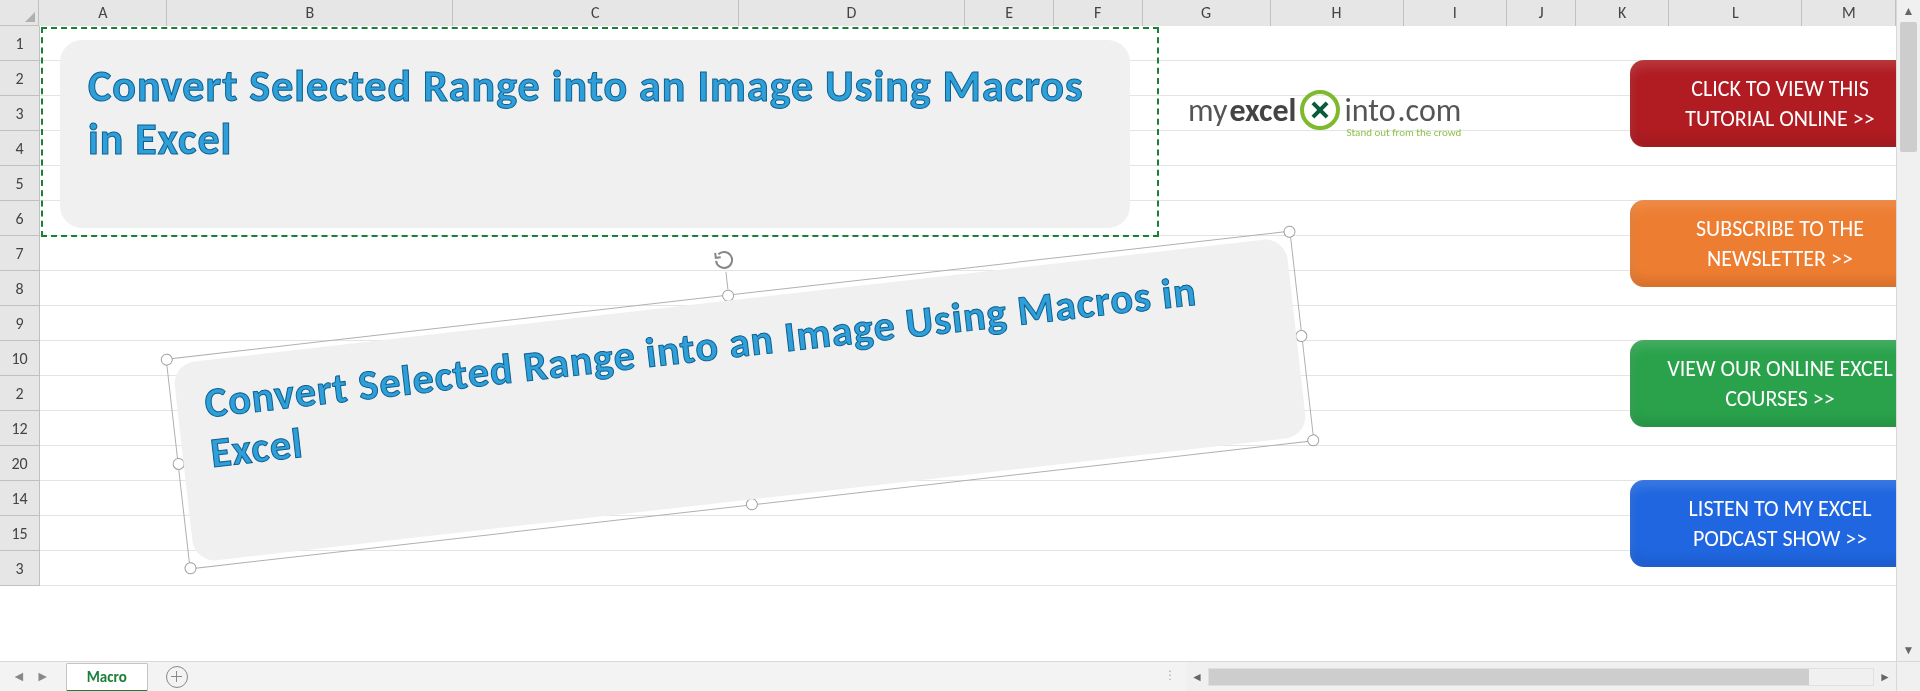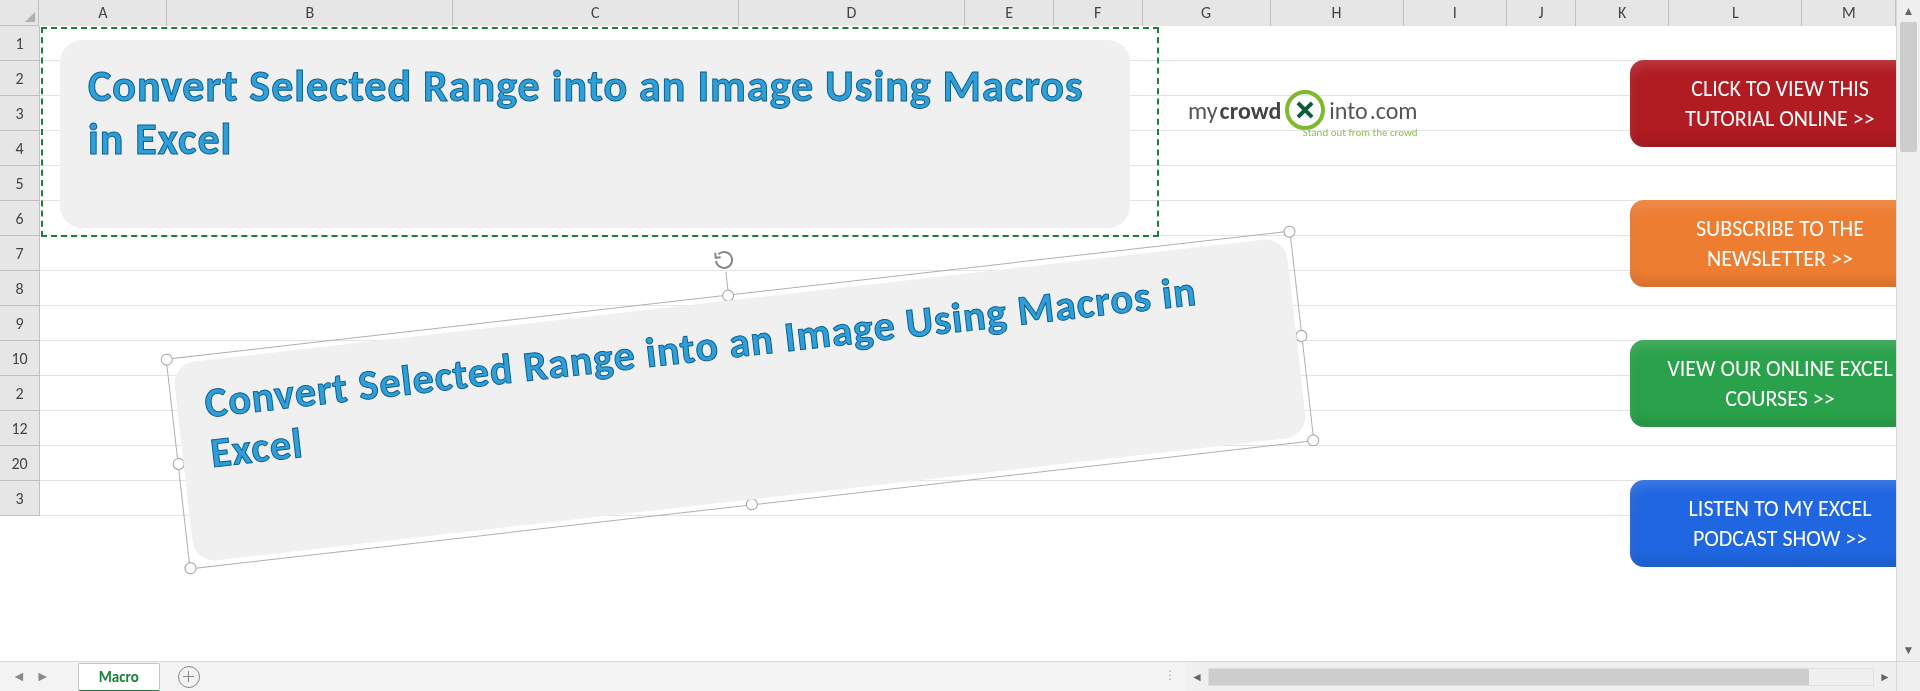--- a/index.html
+++ b/index.html
@@ -155,21 +155,21 @@
   height: 18px;
   background: #b0b0b0;
 }
 .logo-area {
   position: absolute;
   z-index: 8;
   display: flex;
   align-items: center;
   gap: 2px;
 }
-.logo-text { font-size: 24px; color: #555; font-weight: 400; }
+.logo-text { font-size: 32px; color: #555; font-weight: 400; }
 .logo-text .bold { font-weight: 700; color: #444; }
 .logo-x-ring {
   width: 40px;
   height: 40px;
   border: 4px solid #7fb92e;
   border-radius: 50%;
   position: relative;
   margin: 0 2px;
 }
 .logo-x-ring::before, .logo-x-ring::after {
@@ -256,21 +256,21 @@
   cursor: pointer;
 }
 .sheet-tab {
   background: #fff;
   border: 1px solid #c4c4c4;
   border-bottom: none;
   padding: 4px 20px;
   font-size: 15px;
   font-weight: 700;
   color: #1a7f37;
-  margin-left: 16px;
+  margin-left: 4px;
   border-radius: 2px 2px 0 0;
   position: relative;
   top: 1px;
   box-shadow: 0 -2px 0 #1a7f37 inset;
 }
 .new-sheet {
   width: 22px;
   height: 22px;
   border: 1.5px solid #888;
   border-radius: 50%;
@@ -398,34 +398,42 @@
       </div>
     <div class="row-container">
         <div class="row-header">12</div>
         <div class="row-cells"></div>
       </div>
     <div class="row-container">
         <div class="row-header">20</div>
         <div class="row-cells"></div>
       </div>
     <div class="row-container">
+        <div class="row-header">14</div>
+        <div class="row-cells"></div>
+      </div>
+    <div class="row-container">
+        <div class="row-header">15</div>
+        <div class="row-cells"></div>
+      </div>
+    <div class="row-container">
         <div class="row-header">3</div>
         <div class="row-cells"></div>
       </div>
   </div>
 
   <div class="selection-marquee" style="top:27px;left:41px;width:1118px;height:210px"></div>
 
   <div class="title-shape" style="top:40px;left:60px;width:1070px;height:188px">
     <div class="title-text">Convert Selected Range into an Image Using Macros in Excel</div>
   </div>
 
   <div class="logo-area" style="top:90px;left:1188px">
     <span class="logo-text">my</span>
-    <span class="logo-text"><span class="bold">crowd</span></span>
+    <span class="logo-text"><span class="bold">excel</span></span>
     <span class="logo-x-ring"></span>
     <span class="logo-text">into</span>
     <span class="logo-text">.com</span>
     <span class="logo-tag">Stand out from the crowd</span>
   </div>
 
   <div class="cta-btn cta-red" style="top:60px;left:1630px;width:300px">CLICK TO VIEW THIS TUTORIAL ONLINE &gt;&gt;</div>
   <div class="cta-btn cta-orange" style="top:200px;left:1630px;width:300px">SUBSCRIBE TO THE NEWSLETTER &gt;&gt;</div>
   <div class="cta-btn cta-green" style="top:340px;left:1630px;width:300px">VIEW OUR ONLINE EXCEL COURSES &gt;&gt;</div>
   <div class="cta-btn cta-blue" style="top:480px;left:1630px;width:300px">LISTEN TO MY EXCEL PODCAST SHOW &gt;&gt;</div>

